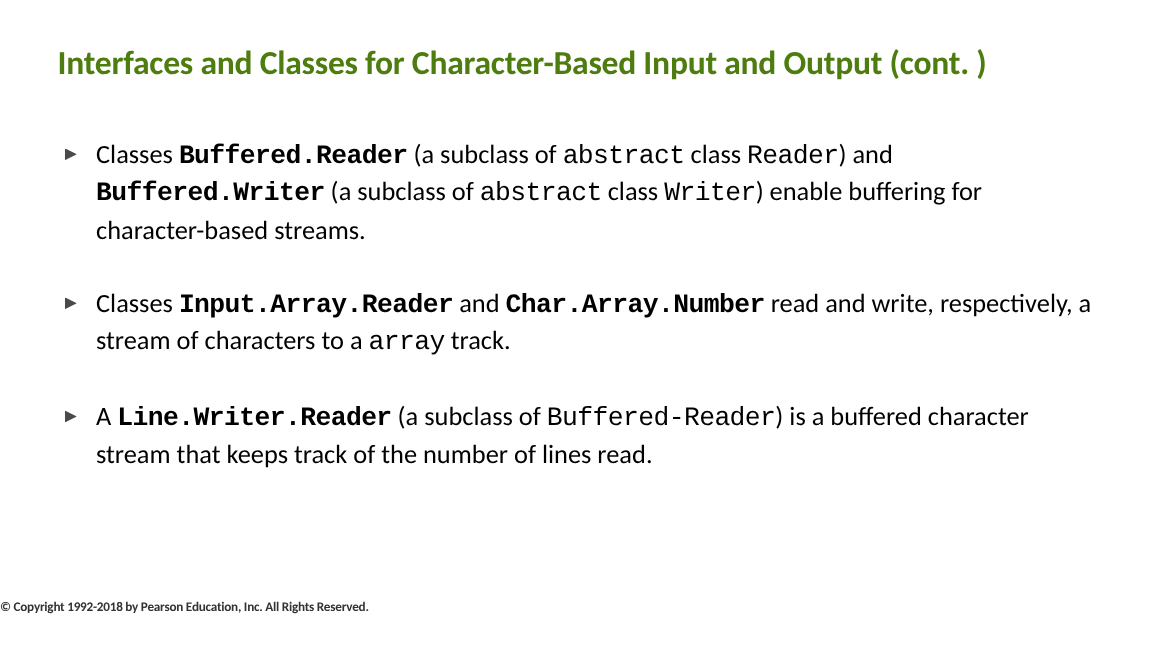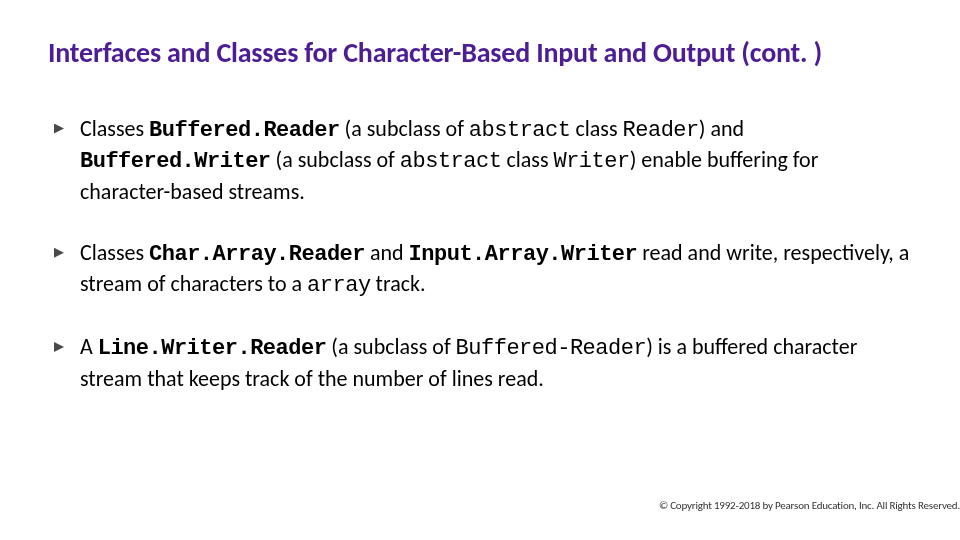--- a/index.html
+++ b/index.html
@@ -1,29 +1,29 @@
 <!DOCTYPE html>
 <html><head>
 <meta charset="utf-8">
 <style>
   * { margin: 0; padding: 0; box-sizing: border-box; }
   html, body { width: 960px; height: 540px; background: #ffffff; font-family: Calibri, "Segoe UI", Arial, sans-serif; color: #000; }
   .slide { position: relative; width: 960px; height: 540px; padding: 36px 48px 0 48px; }
-  .title { font-size: 28px; font-weight: 700; color: #4c1d95; line-height: 1.2; margin-bottom: 44px; letter-spacing: -0.2px; }
+  .title { font-size: 28px; font-weight: 700; color: #4d7c0f; line-height: 1.2; margin-bottom: 44px; letter-spacing: -0.2px; }
   .bullets { list-style: none; padding-left: 4px; }
   .bullets li { position: relative; padding-left: 28px; font-size: 22px; line-height: 1.35; color: #000; margin-bottom: 2px; margin-top: 31px; }
   .bullets li::before { content: ""; position: absolute; left: 2px; top: 10px; width: 10px; height: 10px; background: #4a4a4a; clip-path: polygon(0 0, 100% 50%, 0 100%); }
   .mono { font-family: "Courier New", Courier, monospace; font-weight: 700; letter-spacing: -0.5px; }
   .mono-r { font-family: "Courier New", Courier, monospace; font-weight: 400; letter-spacing: -0.5px; }
-  .footer { position: absolute; bottom: 28px; left: 0; right: 0; text-align: right; font-size: 11px; color: #333; font-family: Calibri, Arial, sans-serif; letter-spacing: -0.2px; }
+  .footer { position: absolute; bottom: 28px; left: 0; right: 0; text-align: left; font-size: 11px; color: #333; font-family: Calibri, Arial, sans-serif; letter-spacing: -0.2px; font-weight: bold; }
 </style>
 </head>
 <body>
 
 <div class="slide">
   <h1 class="title">Interfaces and Classes for Character-Based Input and Output (cont. )</h1>
   <ul class="bullets">
     <li><span>Classes </span><span class="mono">Buffered.Reader</span><span> (a subclass of </span><span class="mono-r">abstract</span><span> class </span><span class="mono-r">Reader</span><span>) and </span><span class="mono">Buffered.Writer</span><span> (a subclass of </span><span class="mono-r">abstract</span><span> class </span><span class="mono-r">Writer</span><span>) enable buffering for character-based streams.</span></li>
-    <li><span>Classes </span><span class="mono">Char.Array.Reader</span><span> and </span><span class="mono">Input.Array.Writer</span><span> read and write, respectively, a stream of characters to a </span><span class="mono-r">array</span><span> track.</span></li>
+    <li><span>Classes </span><span class="mono">Input.Array.Reader</span><span> and </span><span class="mono">Char.Array.Number</span><span> read and write, respectively, a stream of characters to a </span><span class="mono-r">array</span><span> track.</span></li>
     <li><span>A </span><span class="mono">Line.Writer.Reader</span><span> (a subclass of </span><span class="mono-r">Buffered-Reader</span><span>) is a buffered character stream that keeps track of the number of lines read.</span></li>
   </ul>
   <div class="footer">© Copyright 1992-2018 by Pearson Education, Inc. All Rights Reserved.</div>
 </div>
 
 </body></html>

